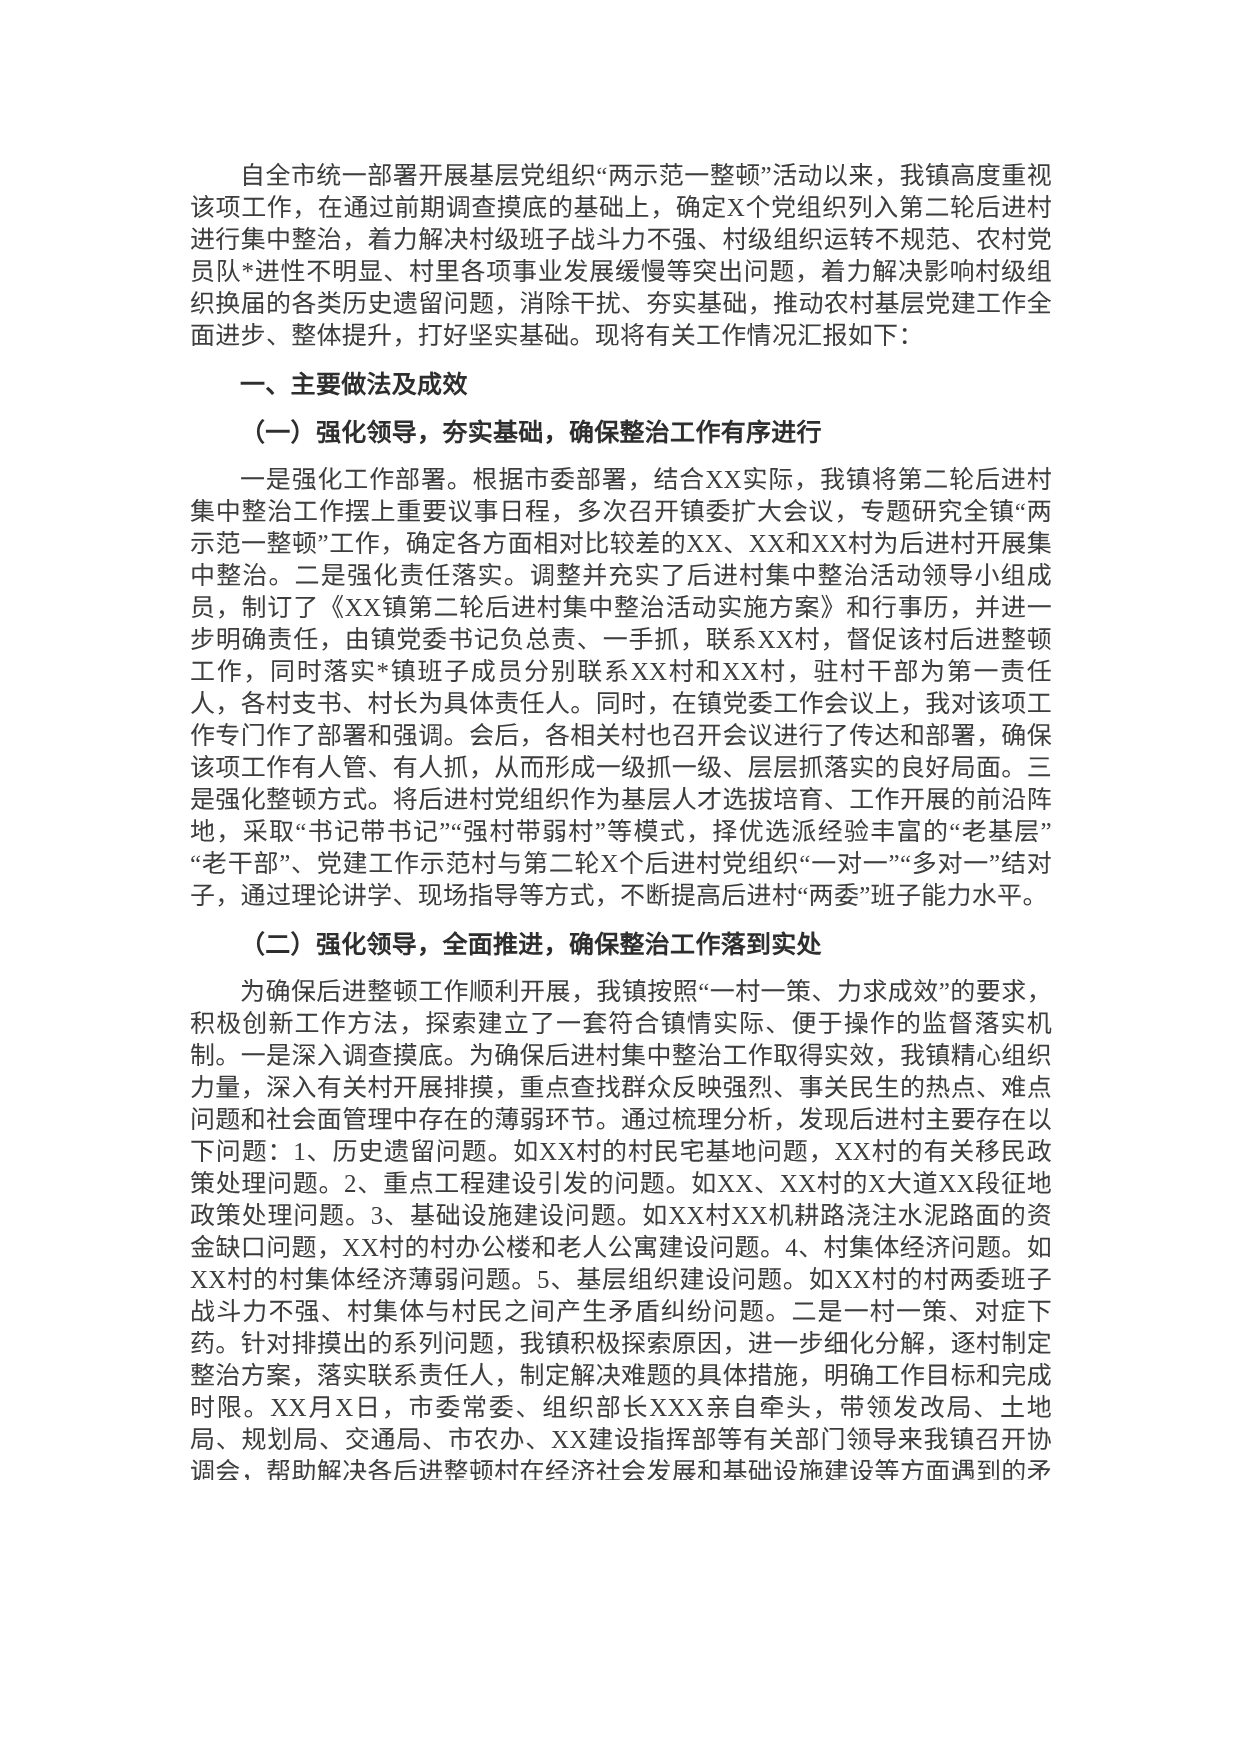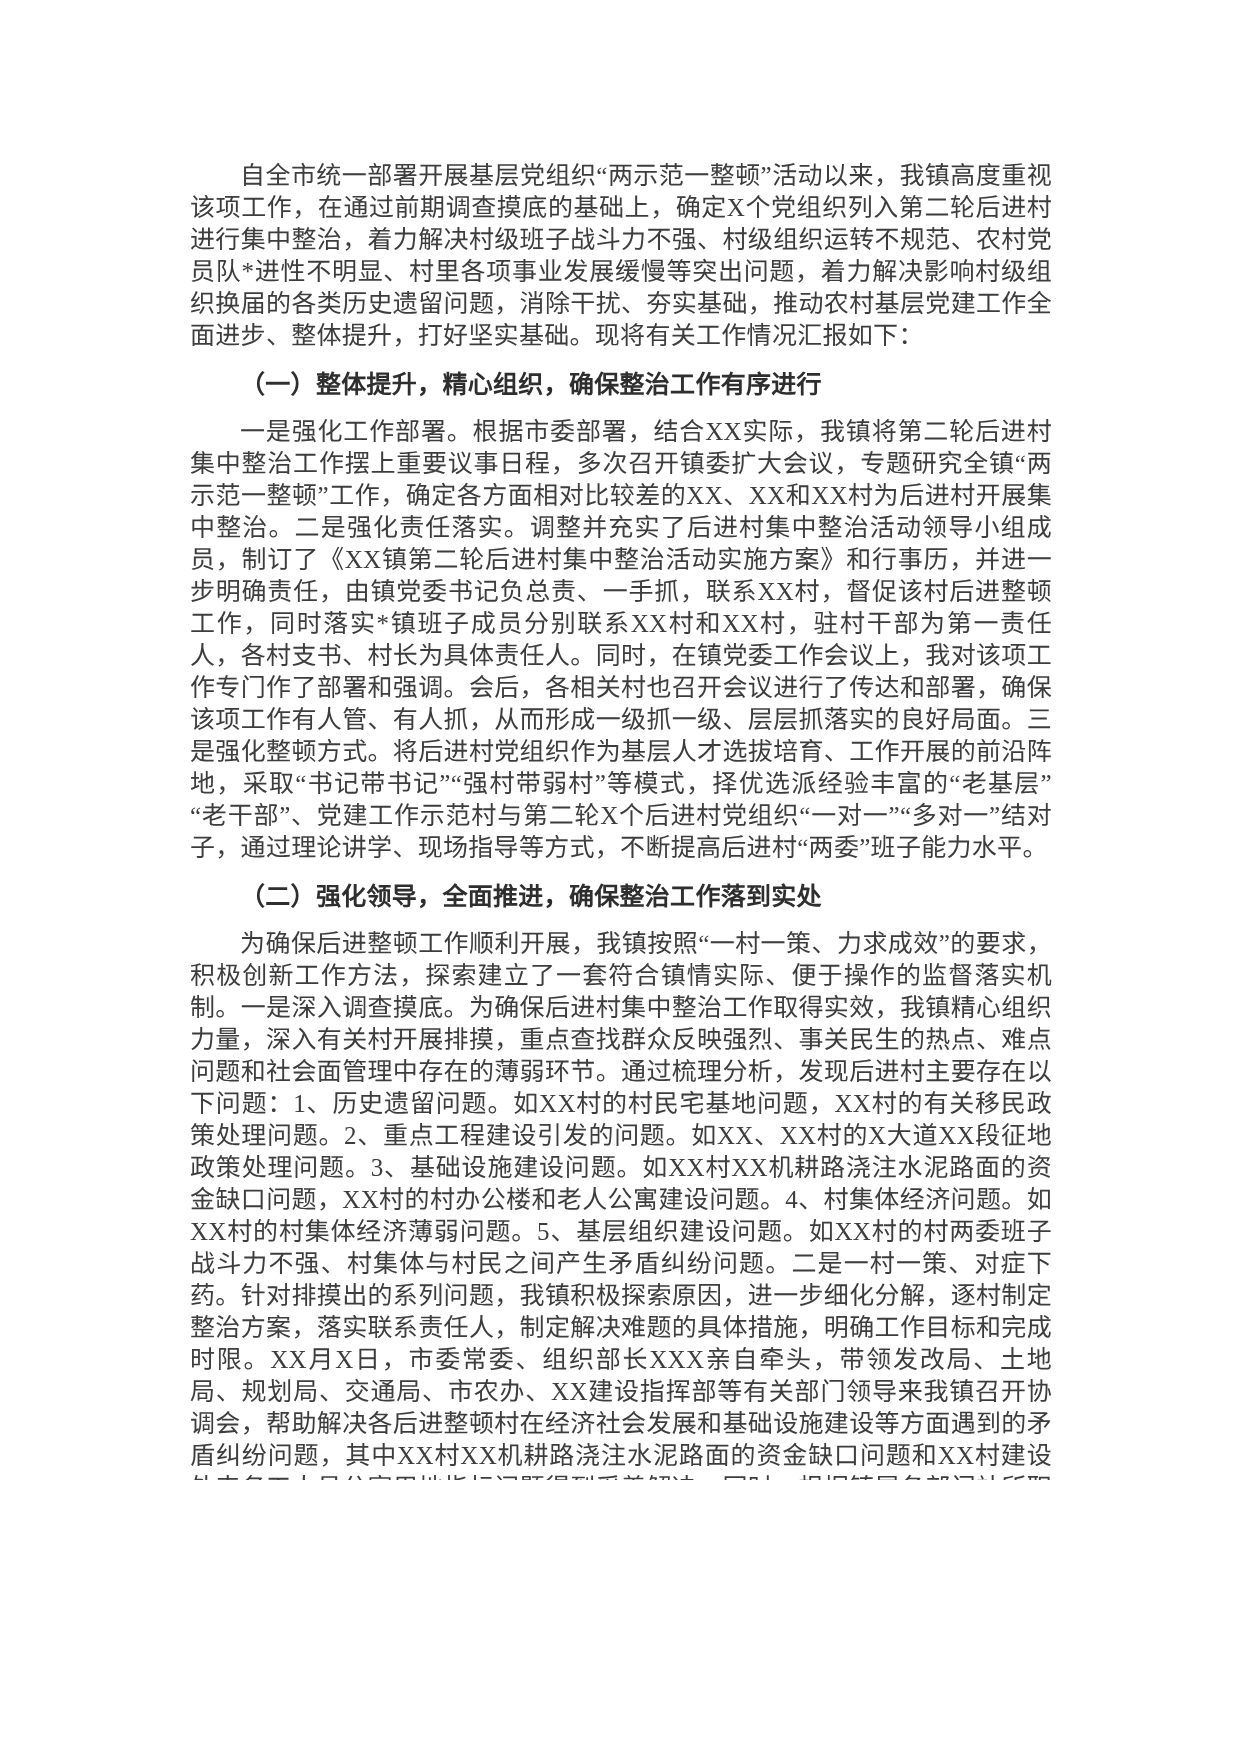--- a/index.html
+++ b/index.html
@@ -42,22 +42,23 @@
   }
 </style>
 </head>
 <body>
 
 <div class="page">
   <div class="doc-body">
 
     <p class="para">自全市统一部署开展基层党组织“两示范一整顿”活动以来，我镇高度重视该项工作，在通过前期调查摸底的基础上，确定X个党组织列入第二轮后进村进行集中整治，着力解决村级班子战斗力不强、村级组织运转不规范、农村党员队*进性不明显、村里各项事业发展缓慢等突出问题，着力解决影响村级组织换届的各类历史遗留问题，消除干扰、夯实基础，推动农村基层党建工作全面进步、整体提升，打好坚实基础。现将有关工作情况汇报如下：</p>
 
+    <h2 class="heading-1">一、主要做法及成效</h2>
 
-    <h3 class="heading-2">（一）整体提升，精心组织，确保整治工作有序进行</h3>
+    <h3 class="heading-2">（一）强化领导，夯实基础，确保整治工作有序进行</h3>
 
     <p class="para">一是强化工作部署。根据市委部署，结合XX实际，我镇将第二轮后进村集中整治工作摆上重要议事日程，多次召开镇委扩大会议，专题研究全镇“两示范一整顿”工作，确定各方面相对比较差的XX、XX和XX村为后进村开展集中整治。二是强化责任落实。调整并充实了后进村集中整治活动领导小组成员，制订了《XX镇第二轮后进村集中整治活动实施方案》和行事历，并进一步明确责任，由镇党委书记负总责、一手抓，联系XX村，督促该村后进整顿工作，同时落实*镇班子成员分别联系XX村和XX村，驻村干部为第一责任人，各村支书、村长为具体责任人。同时，在镇党委工作会议上，我对该项工作专门作了部署和强调。会后，各相关村也召开会议进行了传达和部署，确保该项工作有人管、有人抓，从而形成一级抓一级、层层抓落实的良好局面。三是强化整顿方式。将后进村党组织作为基层人才选拔培育、工作开展的前沿阵地，采取“书记带书记”“强村带弱村”等模式，择优选派经验丰富的“老基层”“老干部”、党建工作示范村与第二轮X个后进村党组织“一对一”“多对一”结对子，通过理论讲学、现场指导等方式，不断提高后进村“两委”班子能力水平。</p>
 
     <h3 class="heading-2">（二）强化领导，全面推进，确保整治工作落到实处</h3>
 
     <p class="para">为确保后进整顿工作顺利开展，我镇按照“一村一策、力求成效”的要求，积极创新工作方法，探索建立了一套符合镇情实际、便于操作的监督落实机制。一是深入调查摸底。为确保后进村集中整治工作取得实效，我镇精心组织力量，深入有关村开展排摸，重点查找群众反映强烈、事关民生的热点、难点问题和社会面管理中存在的薄弱环节。通过梳理分析，发现后进村主要存在以下问题：1、历史遗留问题。如XX村的村民宅基地问题，XX村的有关移民政策处理问题。2、重点工程建设引发的问题。如XX、XX村的X大道XX段征地政策处理问题。3、基础设施建设问题。如XX村XX机耕路浇注水泥路面的资金缺口问题，XX村的村办公楼和老人公寓建设问题。4、村集体经济问题。如XX村的村集体经济薄弱问题。5、基层组织建设问题。如XX村的村两委班子战斗力不强、村集体与村民之间产生矛盾纠纷问题。二是一村一策、对症下药。针对排摸出的系列问题，我镇积极探索原因，进一步细化分解，逐村制定整治方案，落实联系责任人，制定解决难题的具体措施，明确工作目标和完成时限。XX月X日，市委常委、组织部长XXX亲自牵头，带领发改局、土地局、规划局、交通局、市农办、XX建设指挥部等有关部门领导来我镇召开协调会，帮助解决各后进整顿村在经济社会发展和基础设施建设等方面遇到的矛盾纠纷问题，其中XX村XX机耕路浇注水泥路面的资金缺口问题和XX村建设外来务工人员公寓用地指标问题得到妥善解决。同时，根据镇属各部门站所职能和后进村待解难题的内容性质，</p>
 
   </div>
 </div>
 

